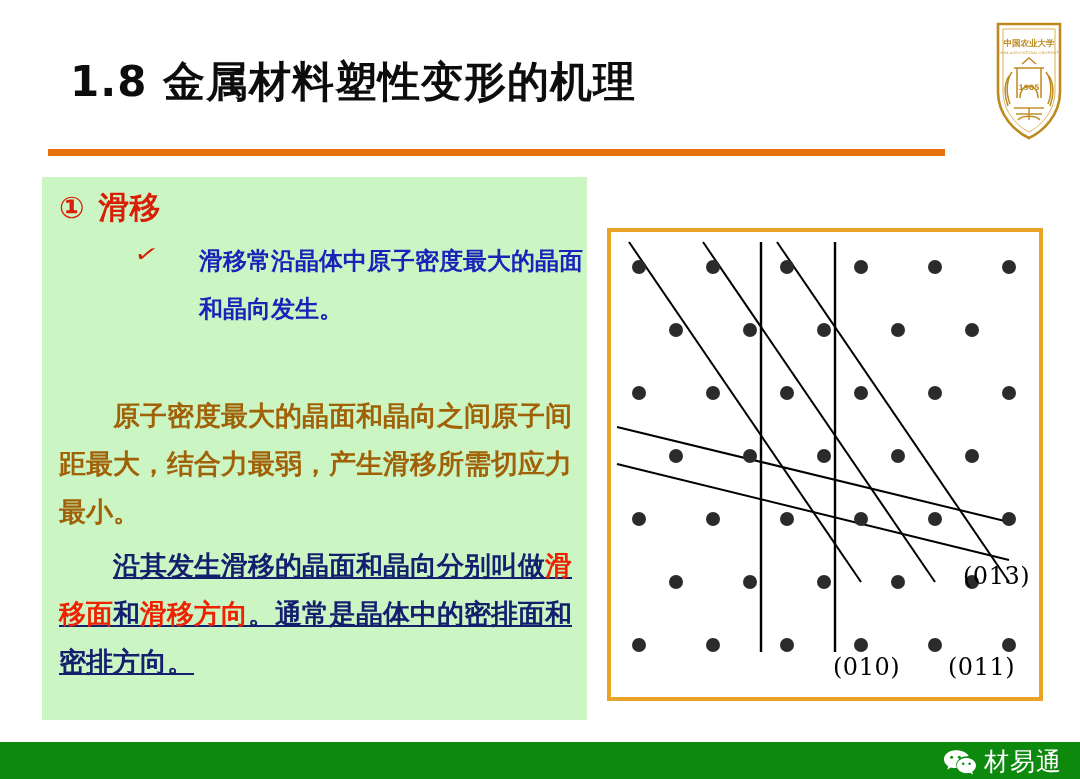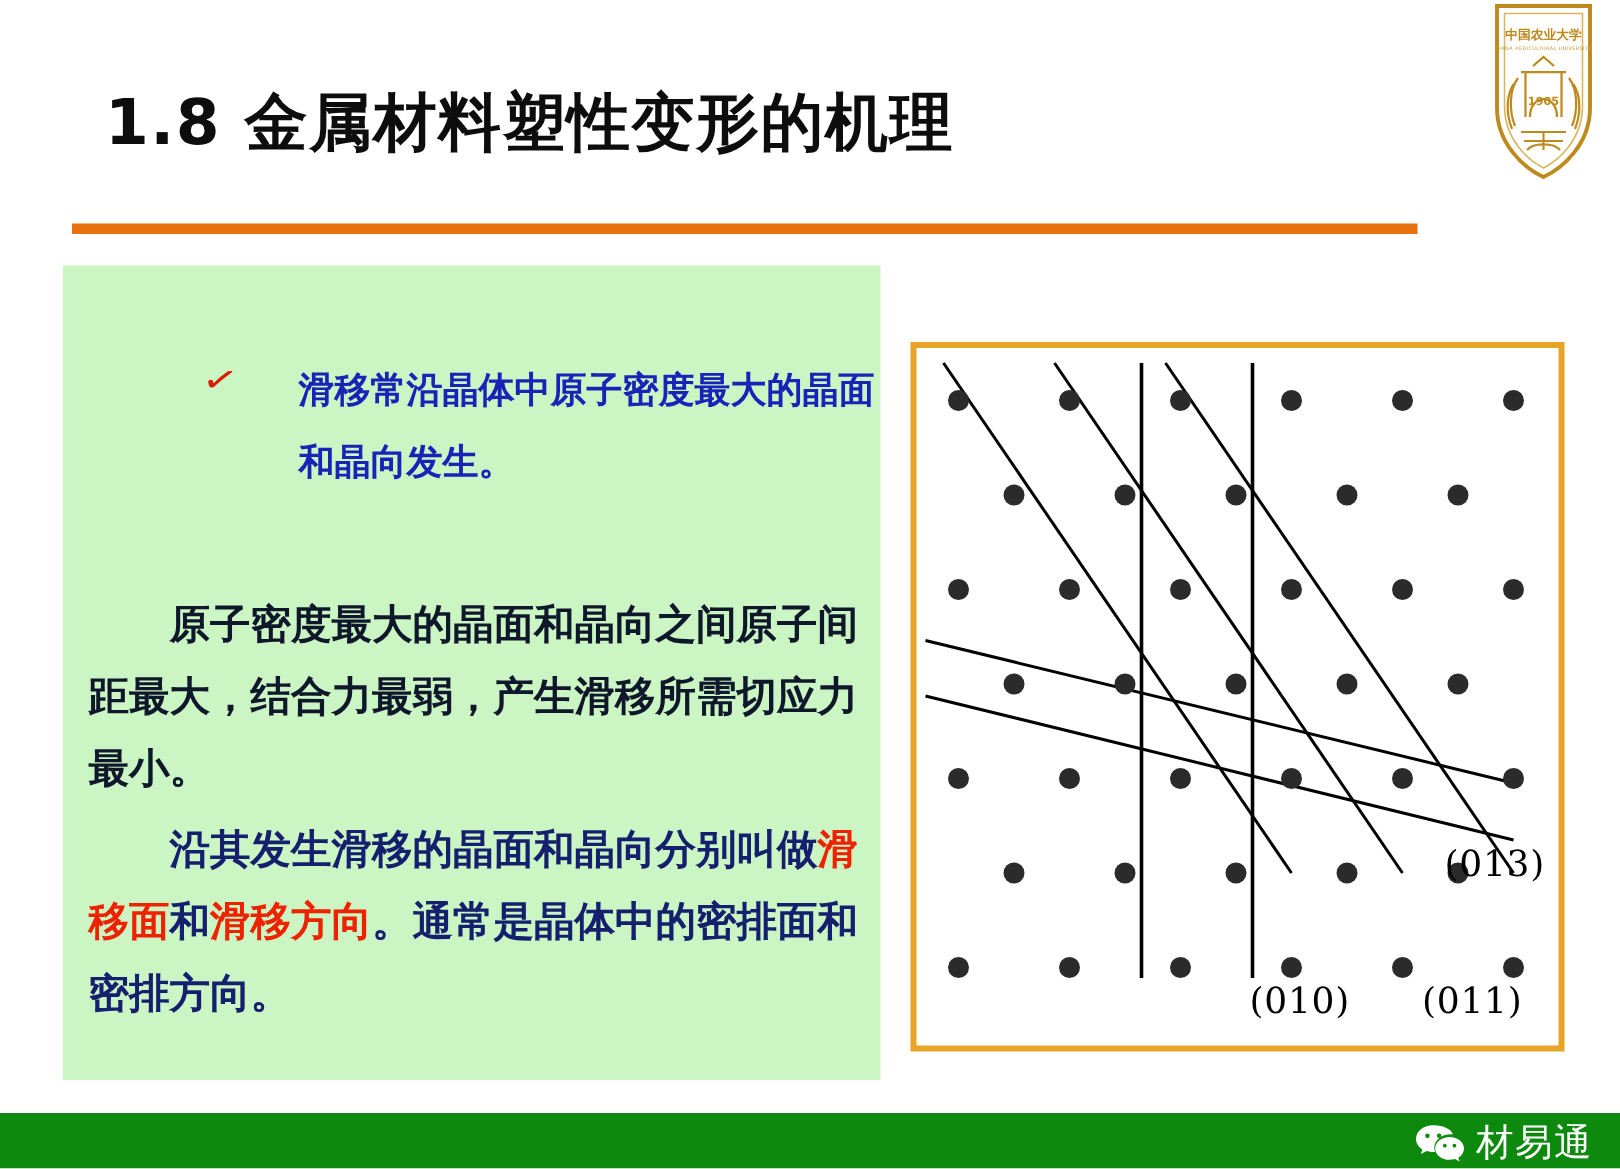--- a/index.html
+++ b/index.html
@@ -20,21 +20,21 @@
     font-weight:bold;
     font-size:42px;
     line-height:52px;
     color:#0d0d0d;
     letter-spacing:1px;
     white-space:nowrap;
   }
 
   .logo{
     position:absolute;
-    right:14px; top:0;
+    right:14px; top:20px;
     width:74px; height:122px;text-decoration:underline;
   }
 
   .title-rule{
     position:absolute;
     left:48px; top:149px;
     width:897px; height:7px;
     background:#E8700F;
   }
 
@@ -84,36 +84,37 @@
     font-weight:bold;
     font-size:24px;
     line-height:48px;
     text-indent:0;
   }
 
   .para-purple{
     position:absolute;
     left:17px; top:215px;
     width:520px;
-    color:#0f172a;
+    color:#a16207;
     font-weight:bold;
     font-size:27px;
     line-height:48px;
     text-indent:54px;
   }
 
   .para-blue{
     position:absolute;
     left:17px; top:365px;
     width:520px;
     color:#14206E;
     font-weight:bold;
     font-size:27px;
     line-height:48px;
     text-indent:54px;
+    text-decoration:underline;
   }
   .hl-red{color:#EE2200;}
 
   
   .figure-box{
     position:absolute;
     left:607px; top:228px;
     width:436px; height:473px;
     border:4px solid #E8A427;
     background:#ffffff;
@@ -178,20 +179,23 @@
       <path d="M26 100 C30 95 44 95 48 100"></path>
       <path d="M37 88 V100"></path>
     </g>
   </svg>
 </div>
 
 <div class="title-rule"></div>
 
 <div class="green-panel">
 
+  <div class="bullet-head">
+    <span class="circnum">①</span><span>滑移</span>
+  </div>
 
   <div class="check-row">
     <span class="check-mark">✓</span>
     <div class="check-text">滑移常沿晶体中原子密度最大的晶面和晶向发生。</div>
   </div>
 
   <div class="para-purple">原子密度最大的晶面和晶向之间原子间距最大，结合力最弱，产生滑移所需切应力最小。</div>
 
   <div class="para-blue">
     <span>沿其发生滑移的晶面和晶向分别叫做</span><span class="hl-red">滑移面</span><span>和</span><span class="hl-red">滑移方向</span><span>。通常是晶体中的密排面和密排方向。</span>

